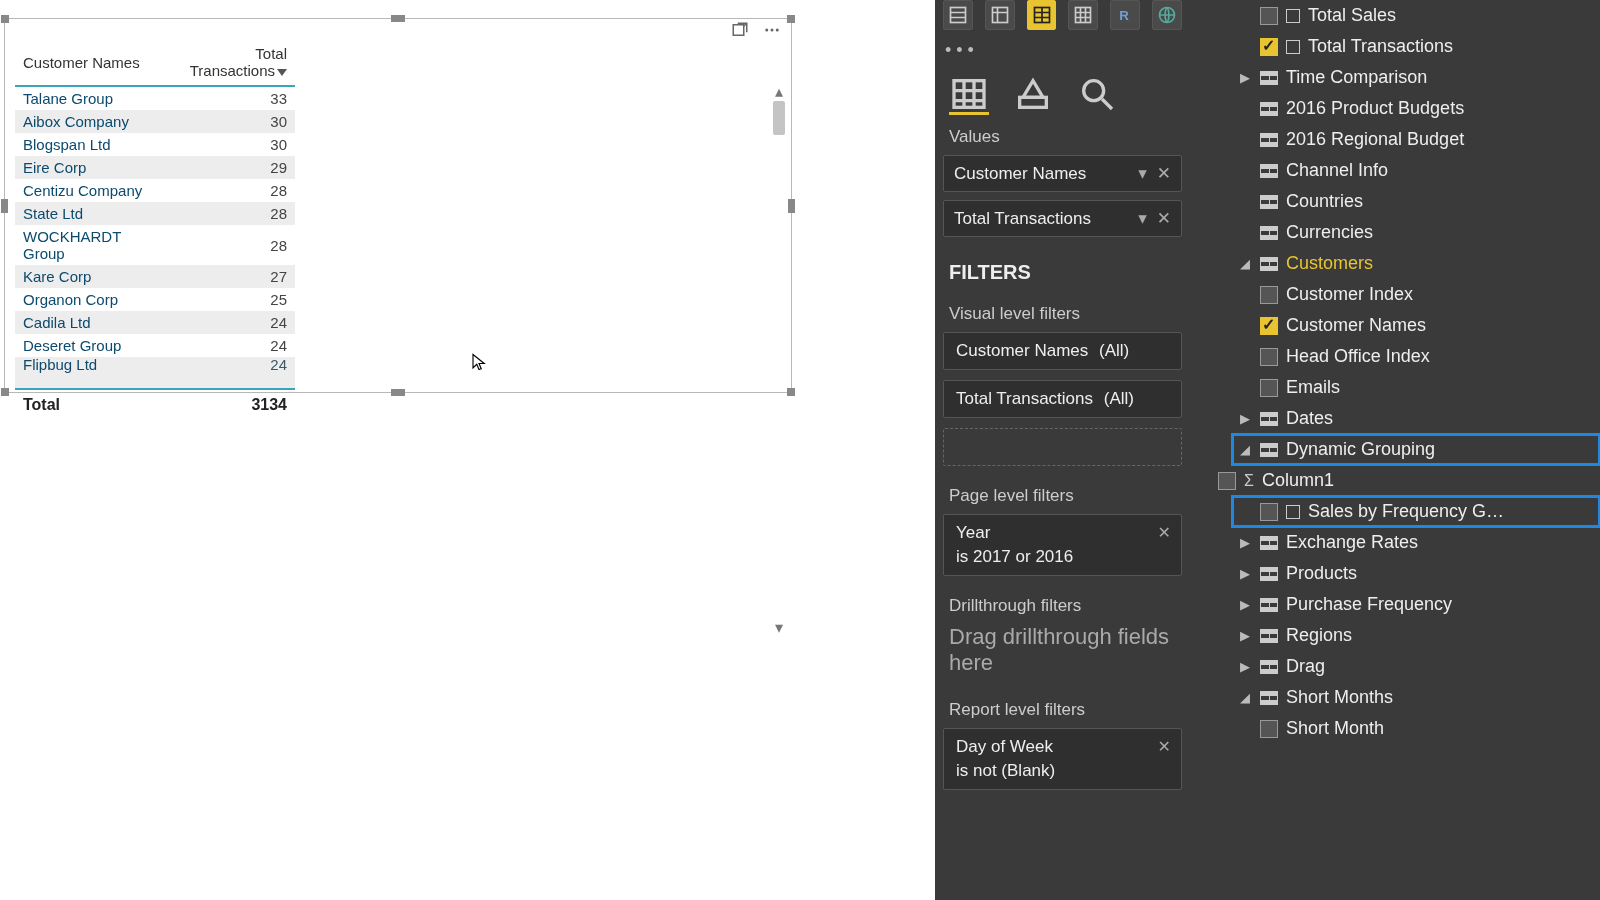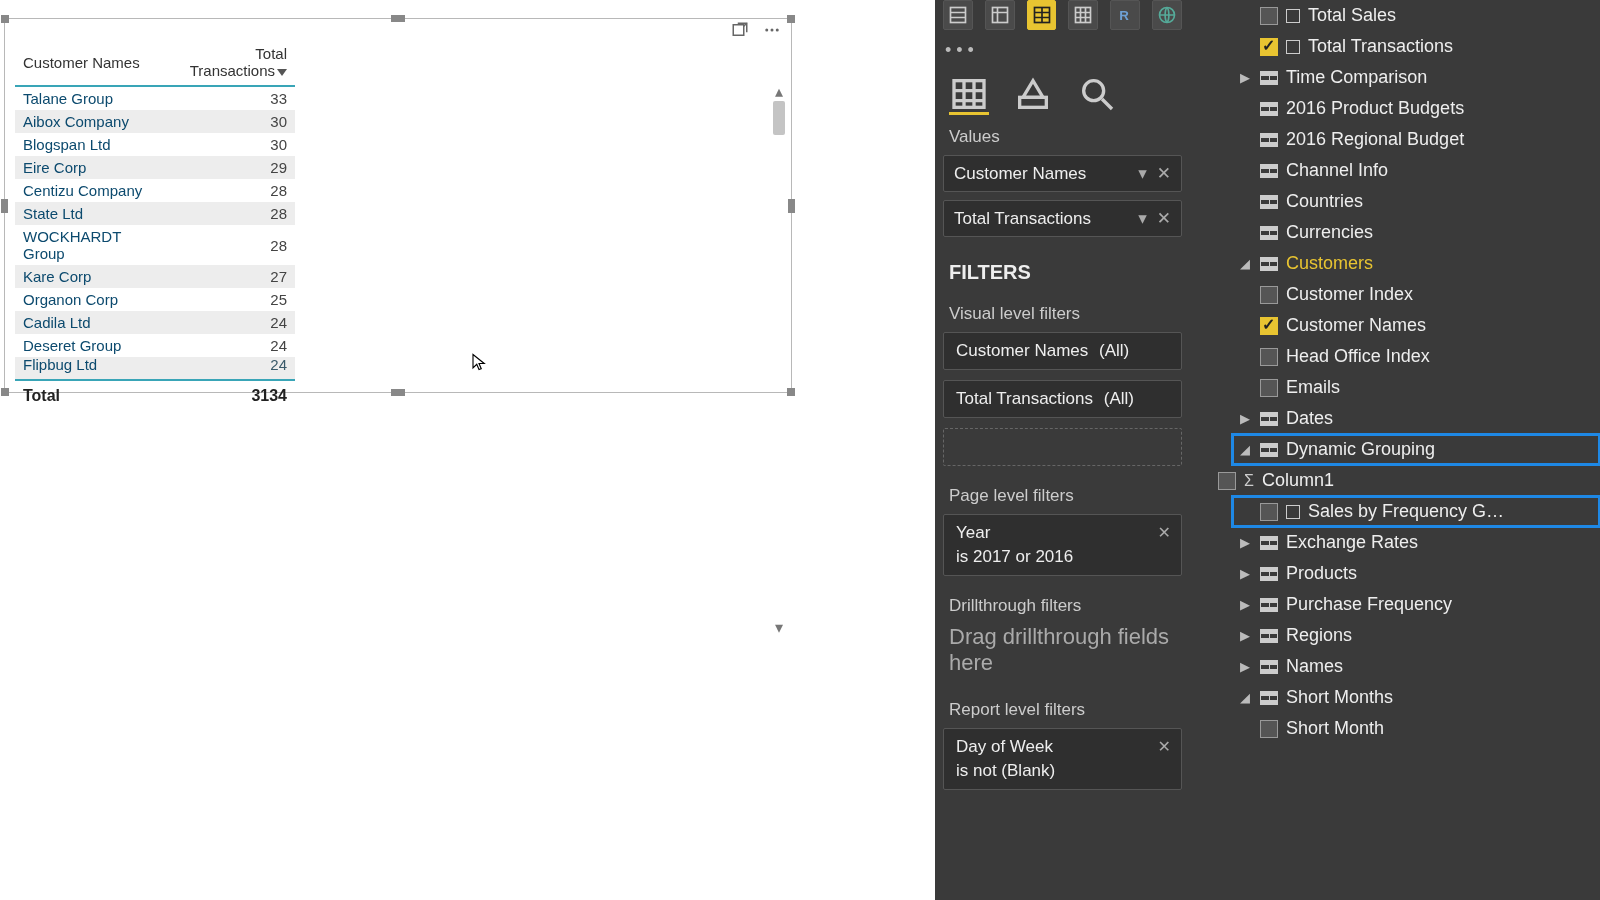--- a/index.html
+++ b/index.html
@@ -28,21 +28,21 @@
 
   .table-wrap { position: relative; height: 350px; }
   .tbl { width: 280px; border-collapse: collapse; margin-left: 10px; }
   .tbl th { text-align: left; font-weight: 400; font-size: 15px; color: #333; padding: 4px 8px 6px 8px; border-bottom: 2px solid #39a5b7; }
   .tbl th.num { text-align: right; }
   .tbl tbody tr:nth-child(even) { background: #ededed; }
   .tbl td { font-size: 15px; color: #444; padding: 3px 8px; }
   .tbl td.num { text-align: right; }
   .tbl td.cust { color: #0c4a6e; }
   .tbl tfoot td { font-weight: 700; border-top: 2px solid #39a5b7; padding: 6px 8px; color:#222; font-size:16px;margin-top:24px;}
-  .row-cut td { padding-bottom:8px; line-height:0.7; color:#3a5a6a;}
+  .row-cut td { padding-bottom:17px; line-height:0.7; color:#3a5a6a;}
   .sort-arrow { display:inline-block; width:0; height:0; border-left:5px solid transparent; border-right:5px solid transparent; border-top:7px solid #555; margin-left:2px; vertical-align:middle;}
 
   .vscroll { position:absolute; right:4px; top:42px; width:16px; height:300px; }
   .vs-btn { width:16px; height:16px; display:flex; align-items:center; justify-content:center; color:#777; cursor:pointer;}
   .vs-track { height:268px; background:transparent; position:relative;}
   .vs-thumb { position:absolute; top:2px; width:12px; left:2px; height:34px; background:#c4c4c4; border-radius:2px;}
 
   .cursor { position:absolute; top:350px; left:470px; width:18px; height:24px; }
   .cursor svg { width:100%; height:100%; }
 
@@ -404,21 +404,21 @@
       <span>Purchase Frequency</span>
     </div>
   <div class="field-row">
       <span class="expand">▶</span>
       <span class="tblicon"></span>
       <span>Regions</span>
     </div>
   <div class="field-row">
       <span class="expand">▶</span>
       <span class="tblicon"></span>
-      <span>Names</span>
+      <span>Drag</span>
     </div>
   <div class="field-row">
       <span class="expand">◢</span>
       <span class="tblicon"></span>
       <span>Short Months</span>
     </div>
   <div class="field-row child">
       <span class="chk"></span>
       <span>Short Month</span>
     </div>

